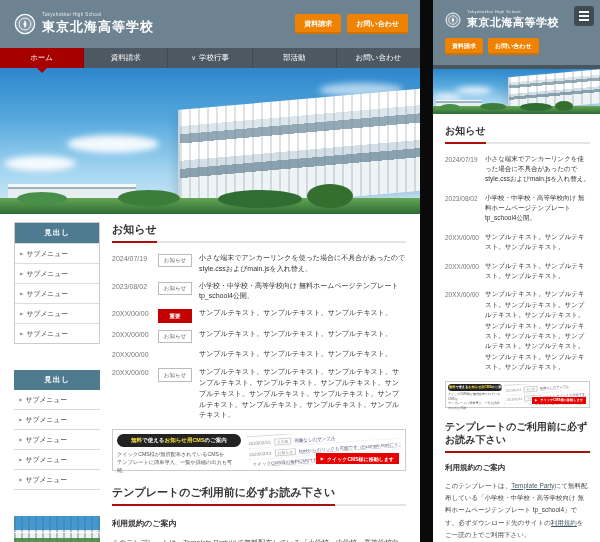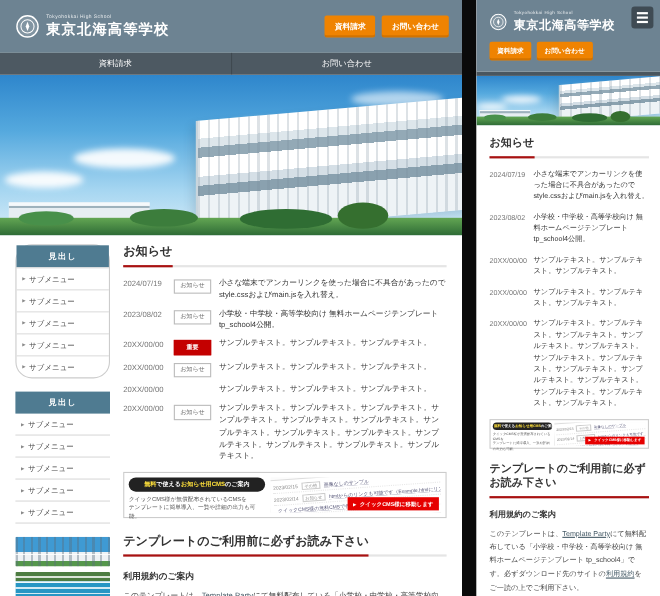--- a/index.html
+++ b/index.html
@@ -80,21 +80,21 @@
   .small .bldg-far { width:46px; height:6px; bottom:8px; border-top-width:1px; }
   .small .green { height:8px; }
   .small .b1 { width:26px; height:7px; bottom:4px; }
   .small .b2 { width:32px; height:8px; bottom:3px; }
   .small .b3 { width:20px; height:6px; bottom:4px; }
   .small .b4 { width:18px; height:10px; bottom:3px; }
 
   
   .dk-body { display:flex; padding:8px 14px 0; gap:12px; }
   .sidebar { width:86px; flex:none; }
-  .menu-block { margin-bottom:12px;border-radius:15px; }
+  .menu-block { margin-bottom:26px; }
   .menu-block.boxed { border:1px solid #ccc; background:#fff; }
   .menu-head { background:#4f7b91; color:#fff; font-size:7.5px; font-weight:bold;
     text-align:center; padding:5px 0; letter-spacing:1px; }
   .menu-item { display:flex; align-items:center; gap:3px; font-size:6.8px; color:#444;
     padding:4.5px 5px; cursor:pointer; }
   .boxed .menu-item { border-top:1px solid #ddd; }
   .plain .menu-item { border-bottom:1px solid #d9d9d9; }
   .arr { font-size:4.5px; color:#8a8a8a; transform:scale(.9); }
   .thumb { width:86px; height:27px; margin-bottom:5px; border-radius:1px; }
   .t1 { background:
@@ -189,22 +189,32 @@
         <div class="brand-ja">東京北海高等学校</div>
       </div>
     </div>
     <div class="hd-btns">
       <a class="btn-orange">資料請求</a>
       <a class="btn-orange">お問い合わせ</a>
     </div>
   </header>
 
   <nav class="dk-nav">
+    <a class="nav-item active">
+        <span>ホーム</span>
+      </a>
     <a class="nav-item">
         <span>資料請求</span>
+      </a>
+    <a class="nav-item">
+        <span class="chev">∨</span>
+        <span>学校行事</span>
+      </a>
+    <a class="nav-item">
+        <span>部活動</span>
       </a>
     <a class="nav-item">
         <span>お問い合わせ</span>
       </a>
   </nav>
 
   <div class="hero">
     <div class="sky"></div>
     <div class="cloud c1"></div>
     <div class="cloud c2"></div>

